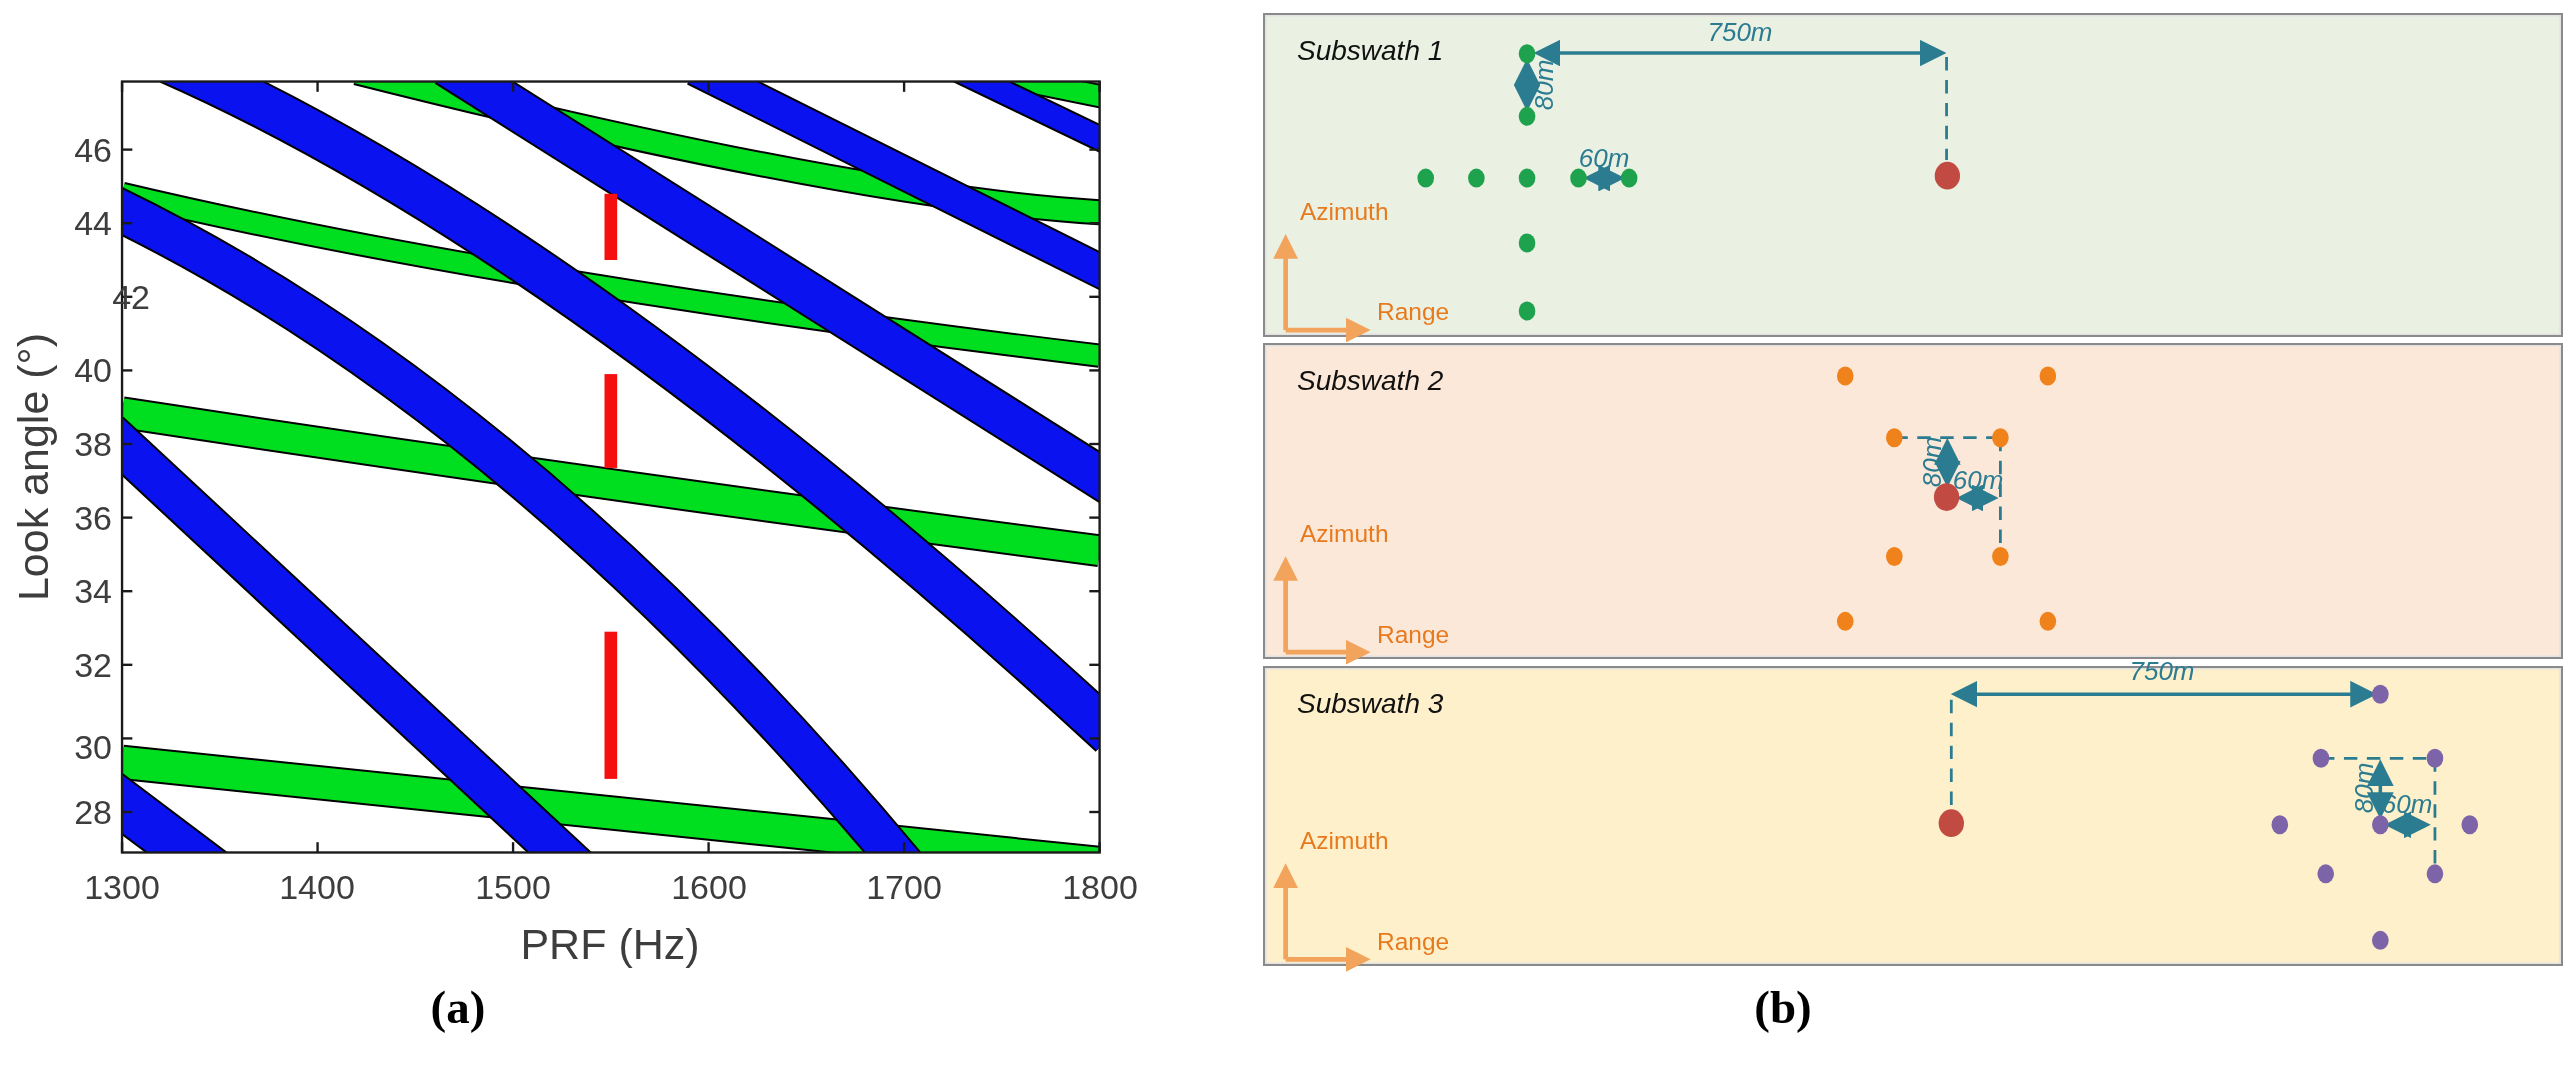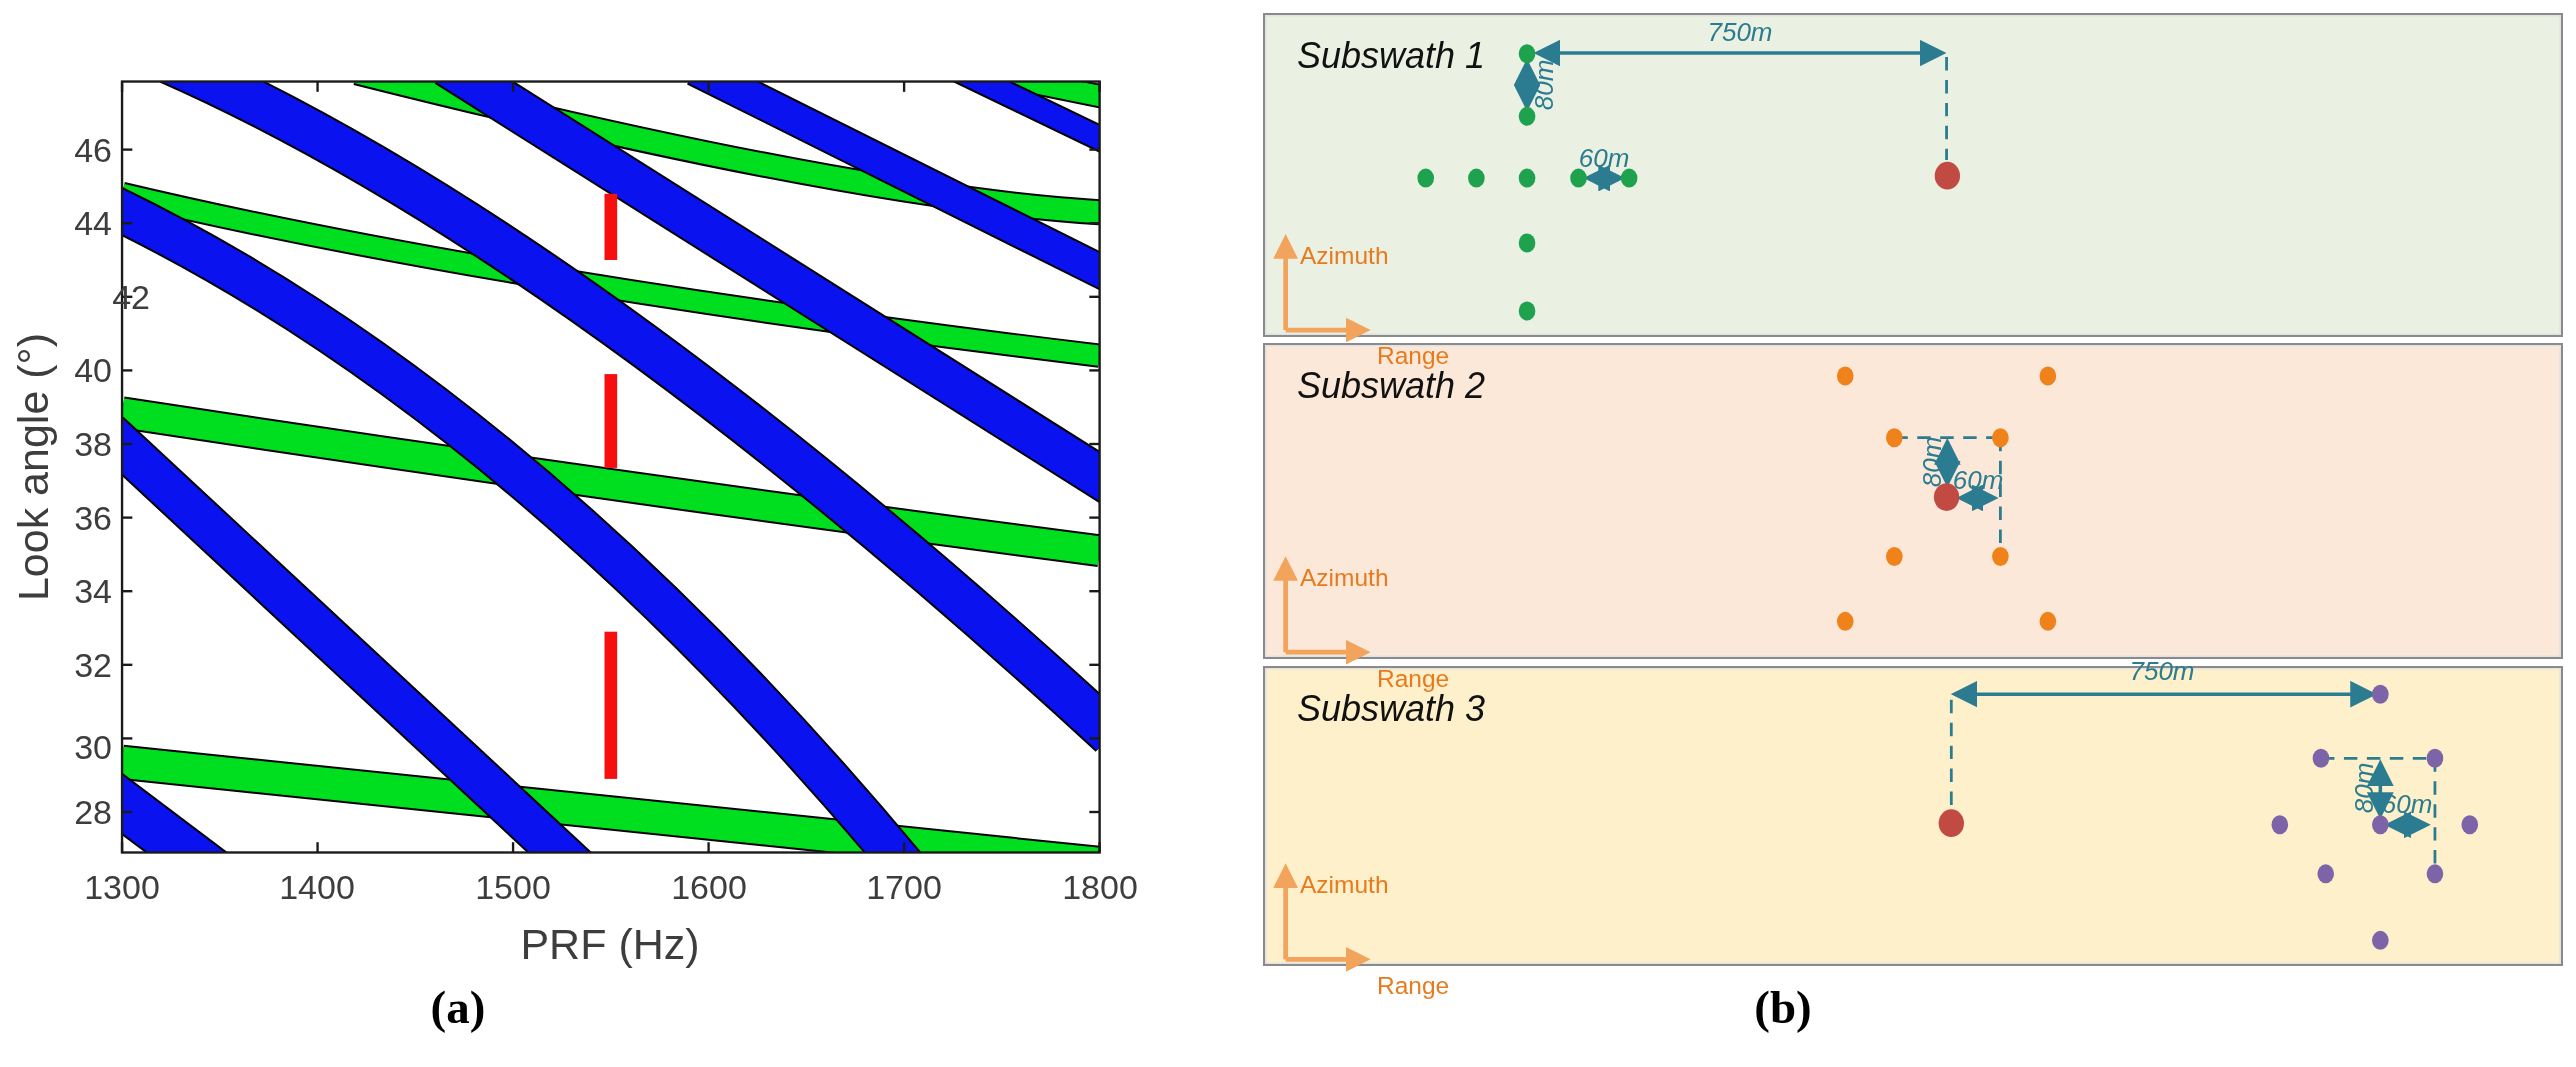--- a/index.html
+++ b/index.html
@@ -3,23 +3,23 @@
 <meta charset="utf-8">
 <style>
   html,body{margin:0;padding:0;background:#ffffff;}
   #stage{position:relative;width:2576px;height:1067px;background:#ffffff;overflow:hidden;
          font-family:"Liberation Sans",sans-serif;}
   .abs{position:absolute;}
   .lbl{position:absolute;transform:translate(-50%,-50%);white-space:nowrap;}
   .tick-label{color:#3d3d3d;font-size:34px;}
   .axis-label{color:#3d3d3d;font-size:43px;}
   .caption{color:#000;font-family:"Liberation Serif",serif;font-weight:bold;font-size:47px;}
-  .sub-title{color:#111;font-style:italic;font-size:36px;}
+  .sub-title{color:#111;font-style:italic;font-size:28px;}
   .dim-label{color:#2b7c90;font-style:italic;font-size:26px;}
-  .axdir-label{color:#e87a1e;font-size:24.5px;margin-top:44px;}
+  .axdir-label{color:#e87a1e;font-size:24.5px;}
   svg{position:absolute;left:0;top:0;overflow:visible;}
   .subswath{position:absolute;border:2.4px solid #8a8a8a;box-shadow:inset 0 0 0 1.6px #e2e2e2;box-sizing:border-box;}
 </style>
 </head>
 <body>
 
 <div id="stage">
 
   <svg id="plot-svg" width="2576" height="1067" viewBox="0 0 3254 1348">
       <defs>

